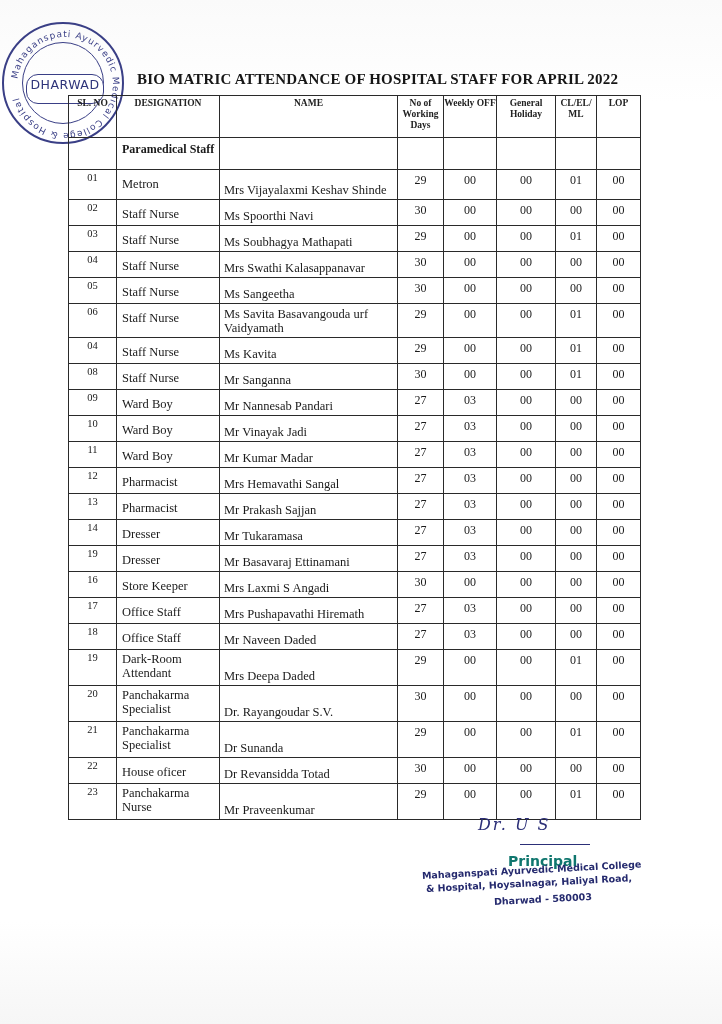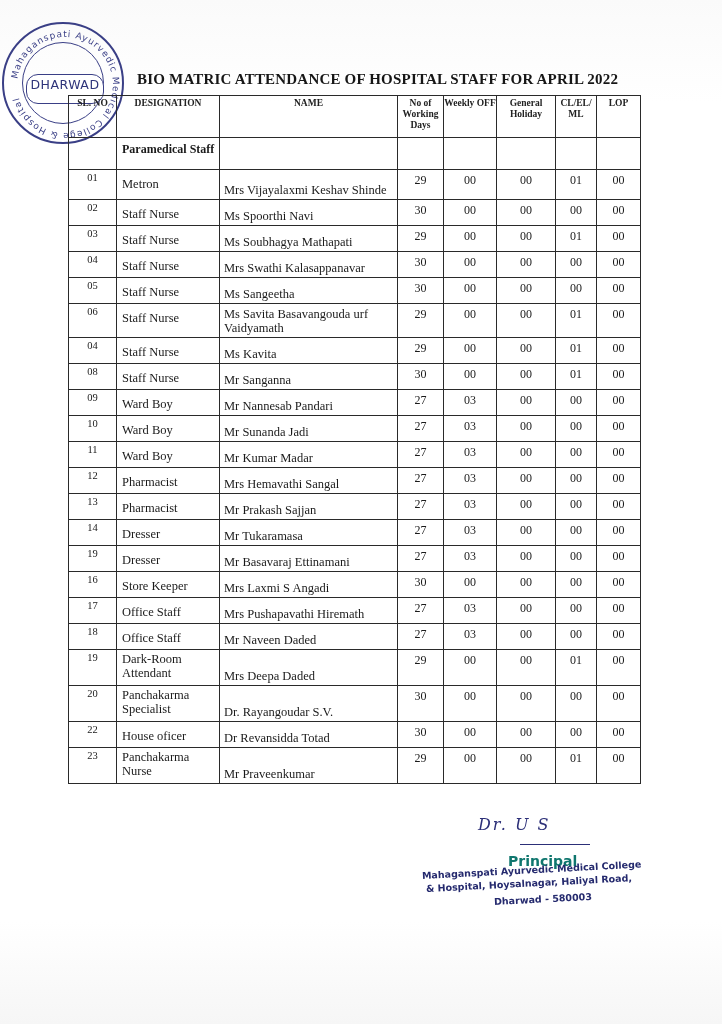--- a/index.html
+++ b/index.html
@@ -202,21 +202,21 @@
         <td class="name">Mr Nannesab Pandari</td>
         <td class="num">27</td>
         <td class="num">03</td>
         <td class="num">00</td>
         <td class="num">00</td>
         <td class="num">00</td>
       </tr>
       <tr style="height: 26px;">
         <td class="sl">10</td>
         <td class="desig single">Ward Boy</td>
-        <td class="name">Mr Sunanda Jadi</td>
+        <td class="name">Mr Vinayak Jadi</td>
         <td class="num">27</td>
         <td class="num">03</td>
         <td class="num">00</td>
         <td class="num">00</td>
         <td class="num">00</td>
       </tr>
       <tr style="height: 26px;">
         <td class="sl">11</td>
         <td class="desig single">Ward Boy</td>
         <td class="name">Mr Kumar Madar</td>
@@ -307,20 +307,30 @@
         <td class="num">00</td>
       </tr>
       <tr style="height: 36px;">
         <td class="sl">20</td>
         <td class="desig double">Panchakarma Specialist</td>
         <td class="name">Dr. Rayangoudar S.V.</td>
         <td class="num">30</td>
         <td class="num">00</td>
         <td class="num">00</td>
         <td class="num">00</td>
+        <td class="num">00</td>
+      </tr>
+      <tr style="height: 36px;">
+        <td class="sl">21</td>
+        <td class="desig double">Panchakarma Specialist</td>
+        <td class="name">Dr Sunanda</td>
+        <td class="num">29</td>
+        <td class="num">00</td>
+        <td class="num">00</td>
+        <td class="num">01</td>
         <td class="num">00</td>
       </tr>
       <tr style="height: 26px;">
         <td class="sl">22</td>
         <td class="desig single">House oficer</td>
         <td class="name">Dr Revansidda Totad</td>
         <td class="num">30</td>
         <td class="num">00</td>
         <td class="num">00</td>
         <td class="num">00</td>

